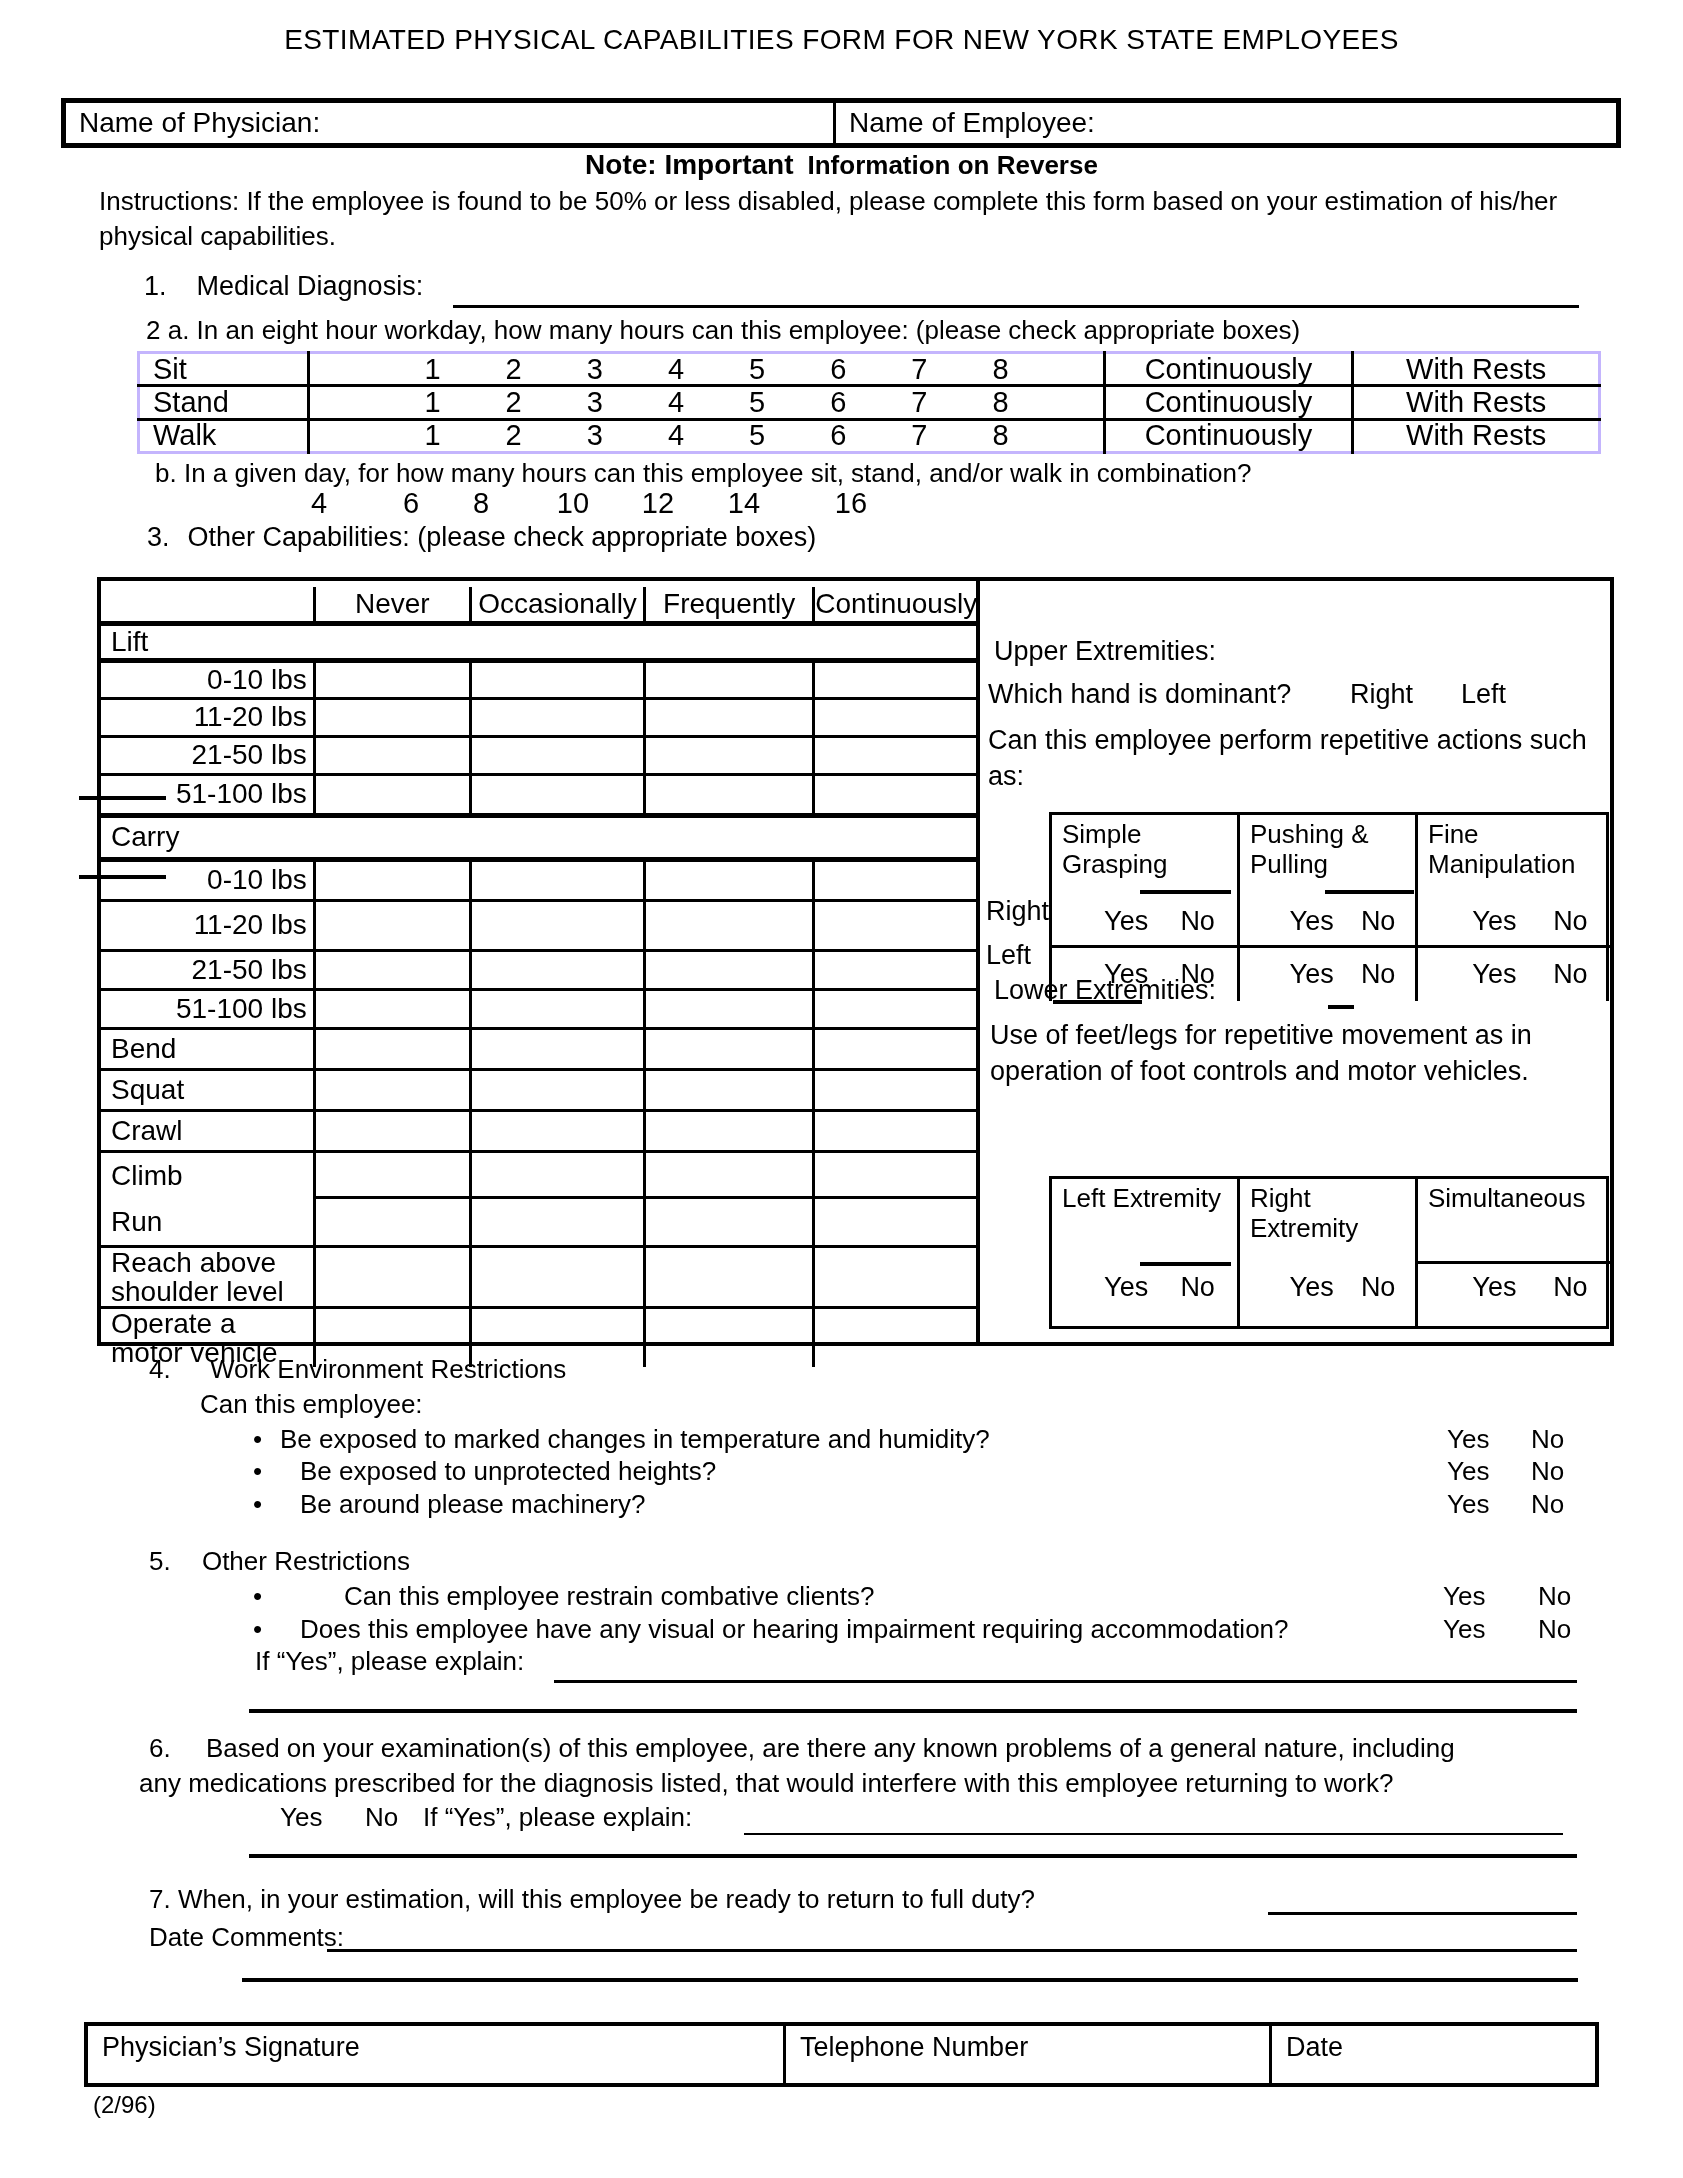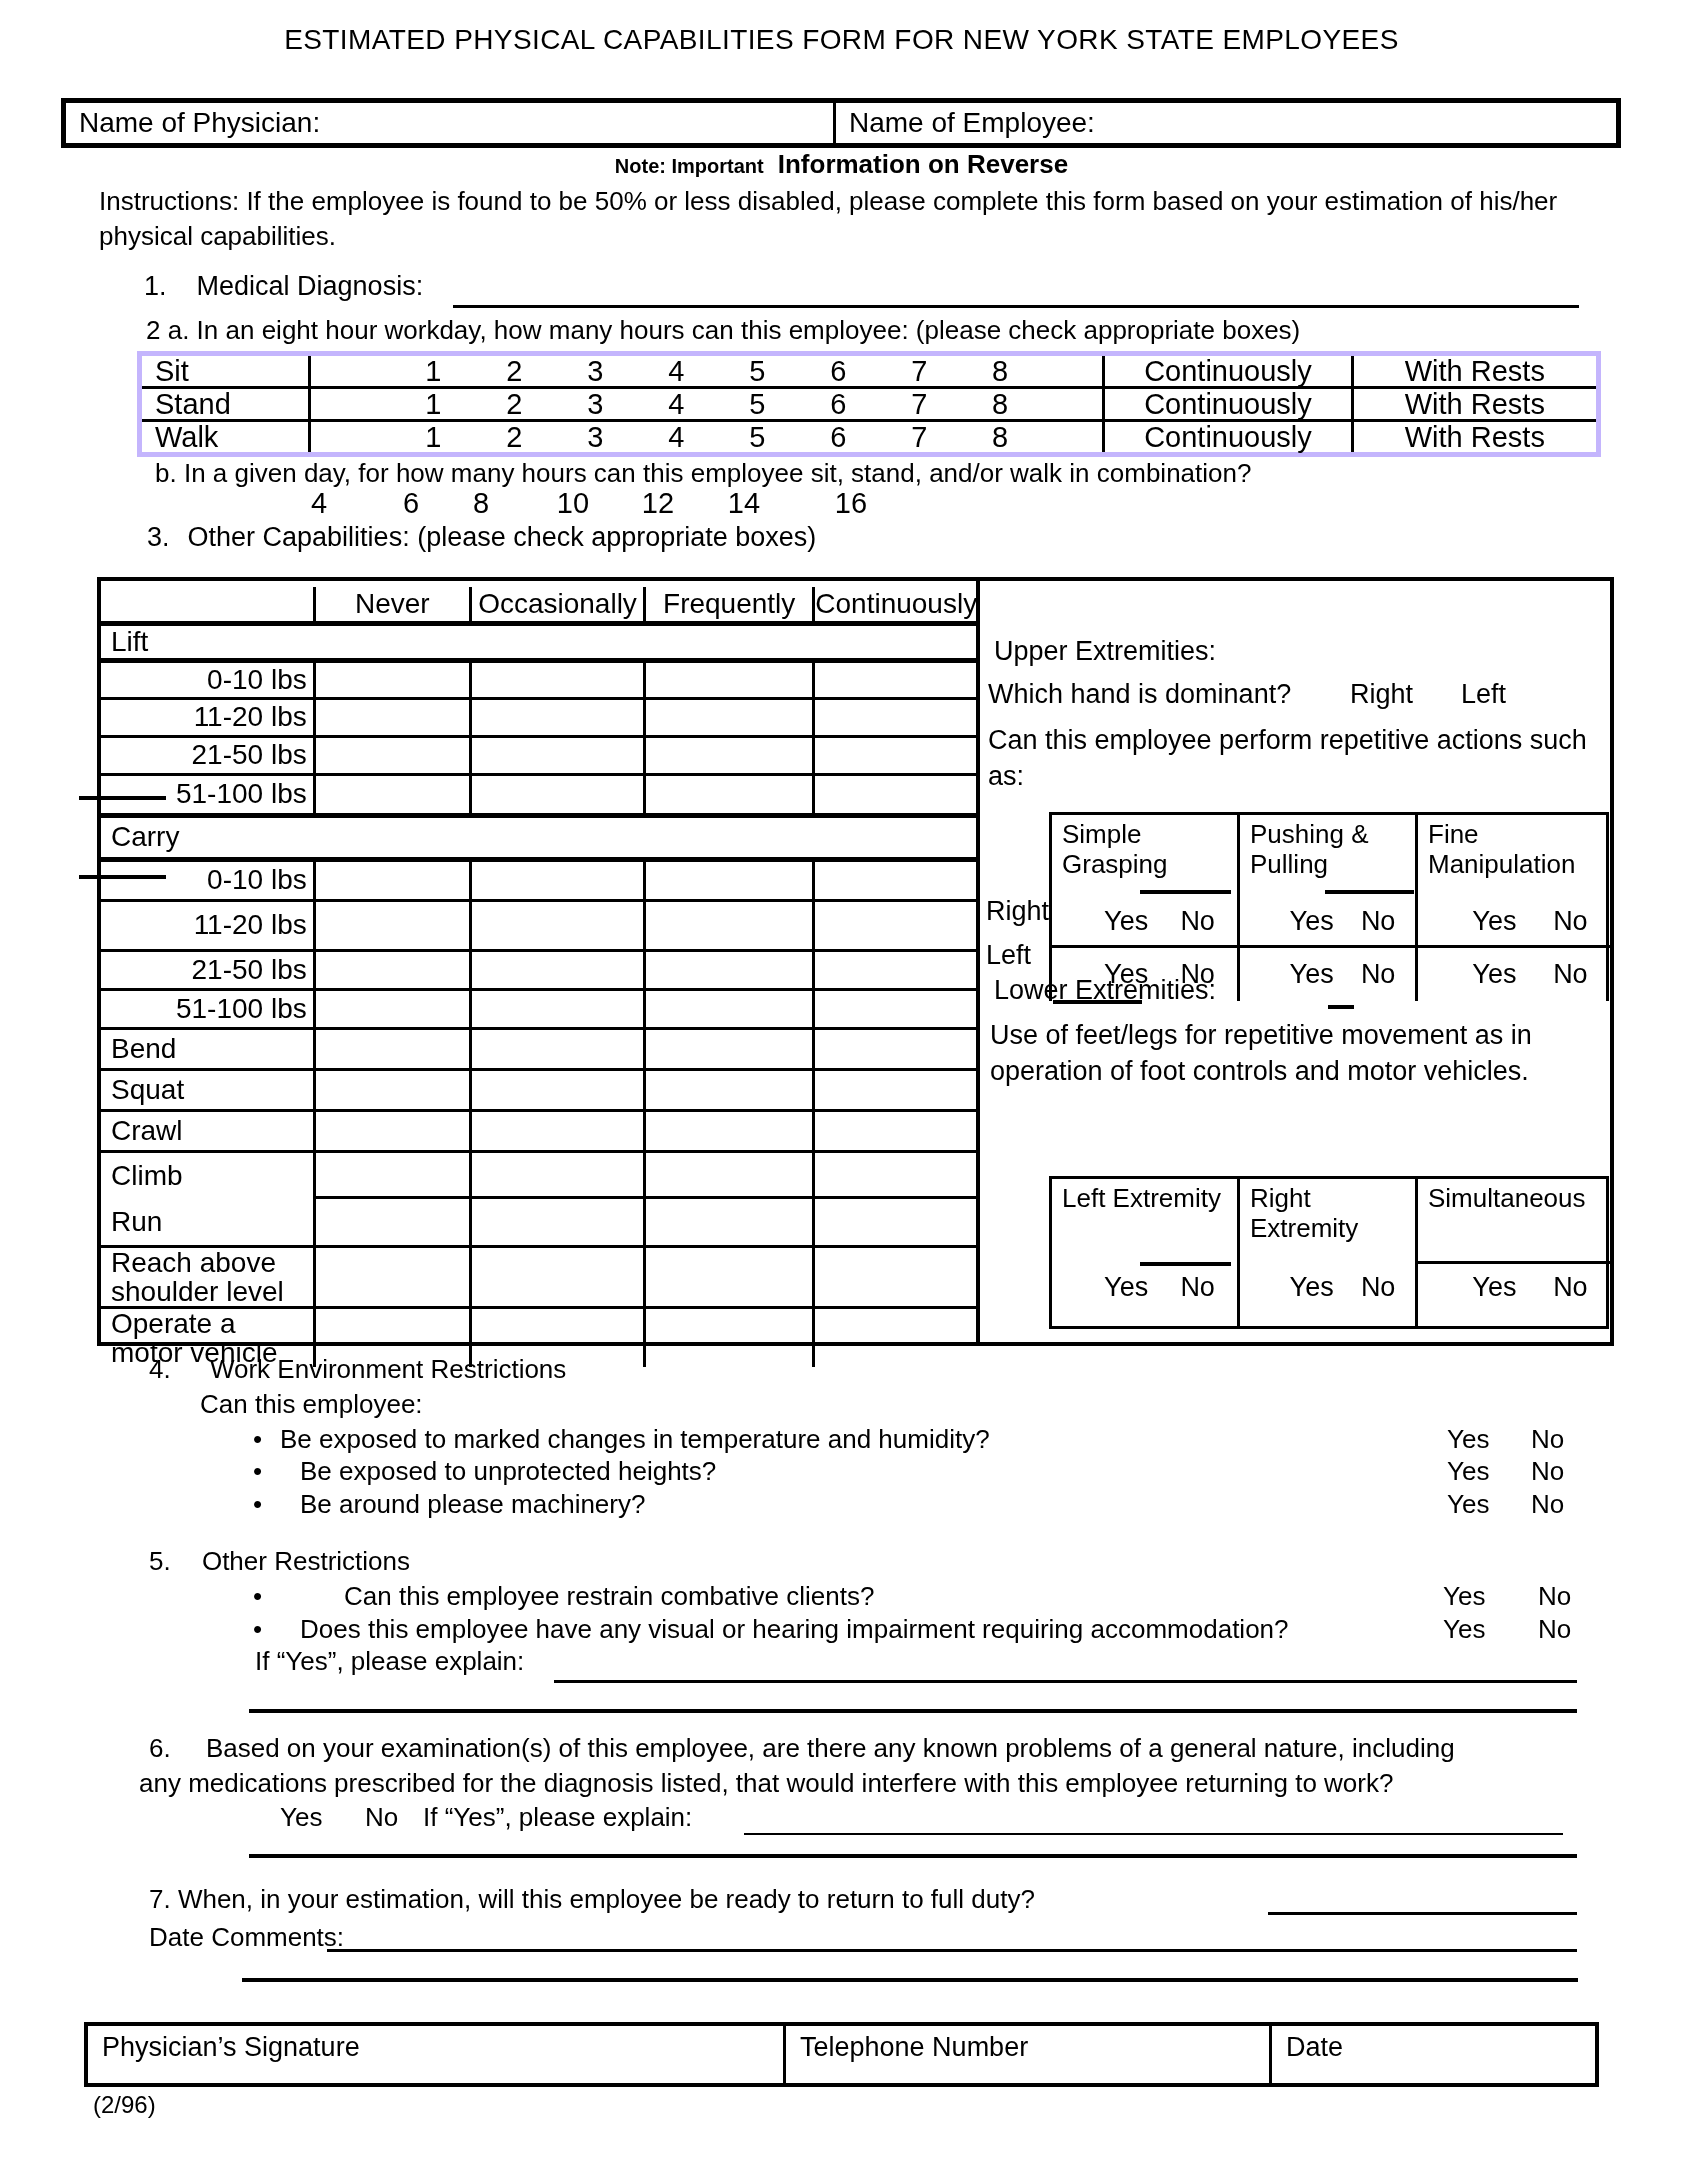--- a/index.html
+++ b/index.html
@@ -9,33 +9,33 @@
 
   
   .title{position:absolute;top:24px;left:0;width:100%;text-align:center;
          font-size:28px;letter-spacing:0.4px;white-space:nowrap;}
   .name-table{position:absolute;left:61px;top:98px;width:1560px;height:50px;
               border:5px solid #000;box-sizing:border-box;display:flex;}
   .nt-cell{display:flex;align-items:center;font-size:28px;padding-left:13px;box-sizing:border-box;}
   .nt-cell1{width:770px;border-right:3px solid #000;}
   .nt-cell2{flex:1;}
   .note{position:absolute;top:149px;left:0;width:100%;text-align:center;font-weight:bold;}
-  .note .n1{font-size:20px;}
+  .note .n1{font-size:28px;}
   .note .n2{font-size:26px;margin-left:14px;}
   .instructions{position:absolute;left:99px;top:184px;width:1485px;
                 font-size:26px;line-height:35px;}
 
   
   .q1{position:absolute;left:144px;top:271px;font-size:27px;}
   .q1 .num{margin-right:30px;}
 
   
   .q2a-label{position:absolute;left:146px;top:315px;font-size:26px;}
   .q2a-table{position:absolute;left:137px;top:351px;width:1464px;height:103px;
-             border:5px solid #c4b5fd;box-sizing:border-box;border-collapse:collapse;table-layout:fixed;}
+             border:3px solid #c4b5fd;box-sizing:border-box;border-collapse:collapse;table-layout:fixed;}
   .q2a-table td{border:3px solid #000;height:30px;font-size:29px;line-height:29px;padding:0;overflow:visible;}
   .q2a-table td.rowlab{padding-left:13px;}
   .q2a-table td:first-child{border-left:0;}
   .q2a-table td:last-child{border-right:0;}
   .q2a-table tr:first-child td{border-top:0;}
   .q2a-table tr:last-child td{border-bottom:0;}
   .hours{display:flex;justify-content:space-between;padding:0 94px 0 114px;}
   .copt{text-align:center;}
   .q2b-label{position:absolute;left:155px;top:458px;font-size:26px;}
   .q2b-num{position:absolute;top:487px;font-size:29px;transform:translateX(-50%);}

